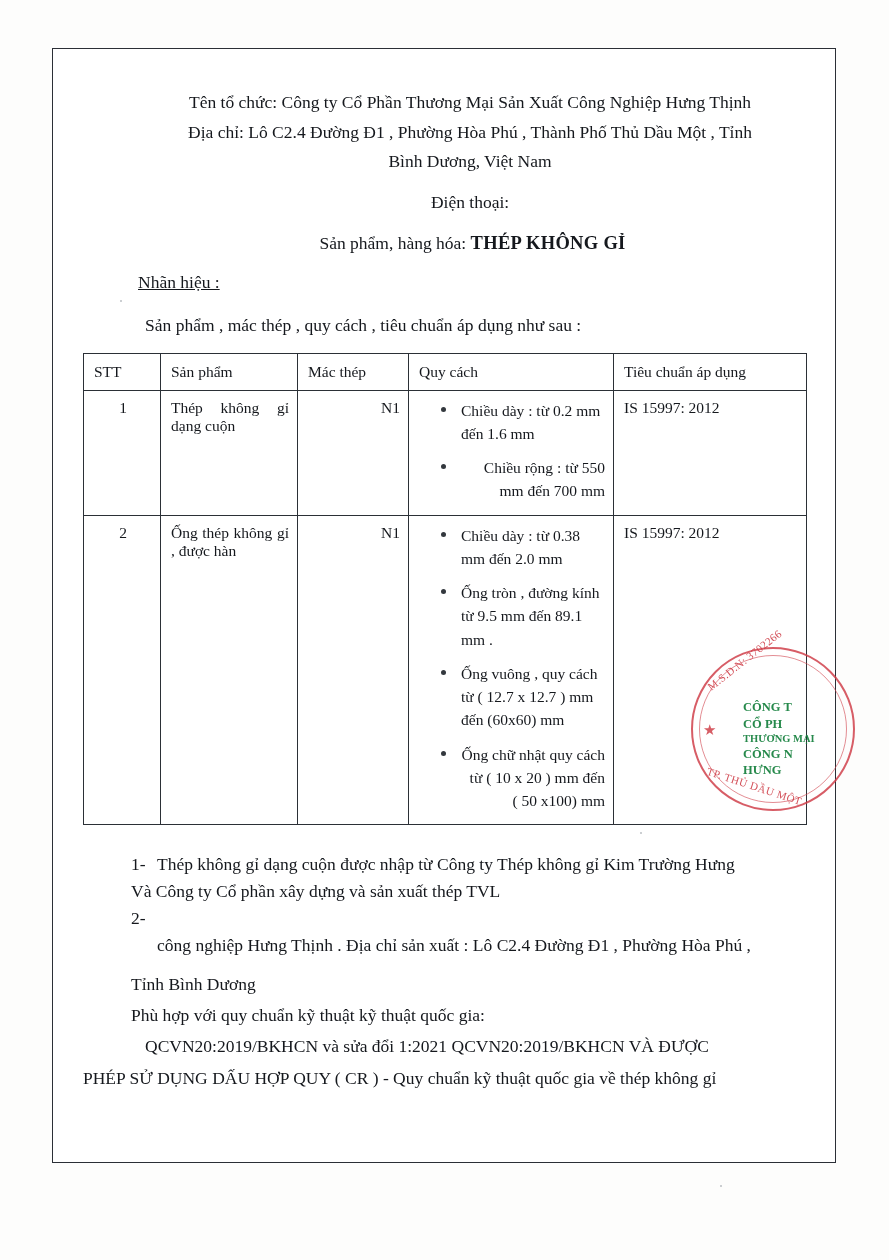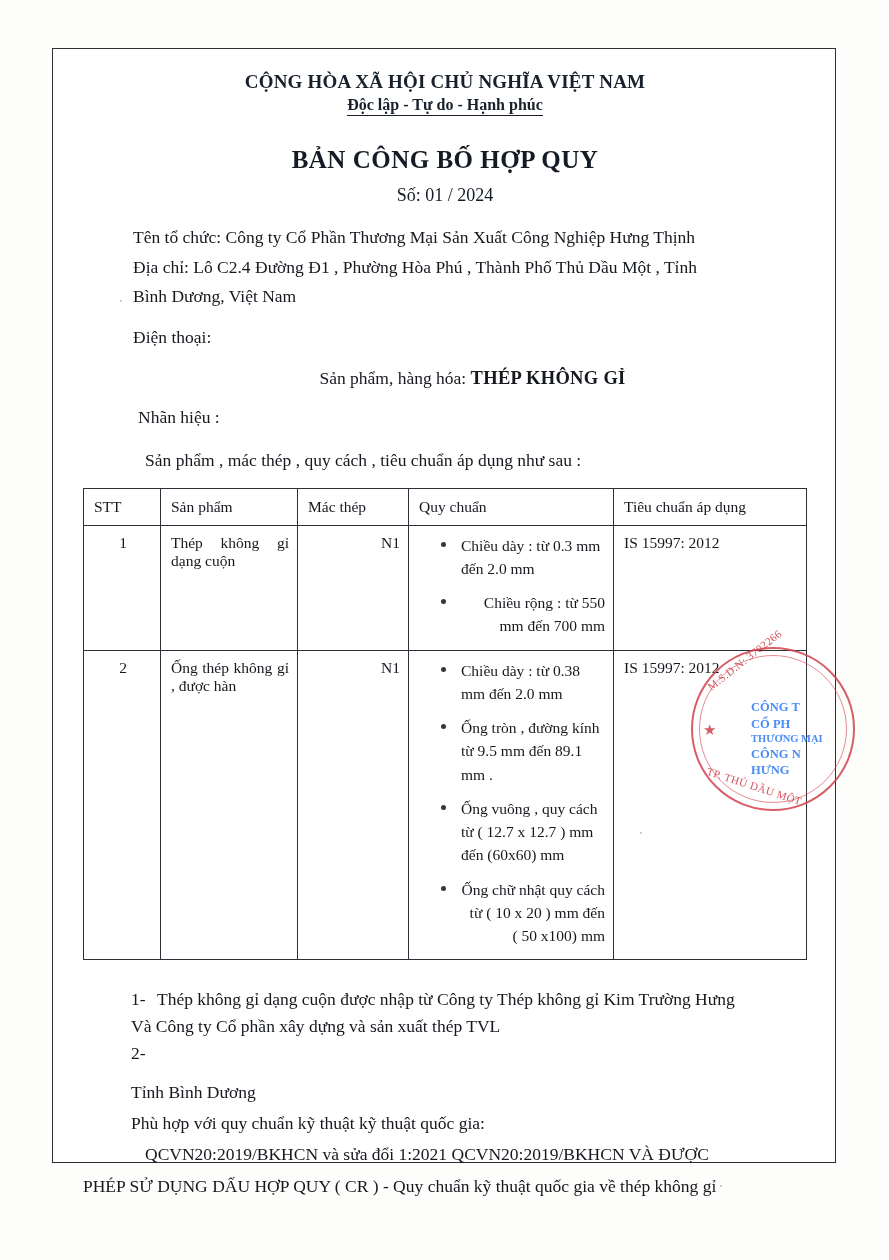--- a/index.html
+++ b/index.html
@@ -76,21 +76,21 @@
   }
 
   .body-block {
     margin-top: 18px;
     font-size: 17.5px;
     line-height: 1.52;
   }
   .body-block p {
     margin: 0 0 3px 0;
   }
-  .indent-1 { padding-left: 50px; }
+  .indent-1 { padding-left: 50px; text-align: center; }
   .indent-2 { padding-left: 55px; }
   .indent-3 { padding-left: 62px; }
   .product-name { font-weight: bold; font-size: 18.5px; letter-spacing: 0.3px; }
 
   
   table.spec {
     margin-top: 14px;
     width: 100%;
     border-collapse: collapse;
     font-size: 15.5px;
@@ -230,24 +230,24 @@
     color: #cf3f49;
     font-size: 11px;
     letter-spacing: 0.4px;
     transform: rotate(18deg);
     transform-origin: left top;
     white-space: nowrap;
     opacity: 0.9;
   }
   .stamp .lines {
     position: absolute;
-    left: 60px;
+    left: 52px;
     top: 52px;
     width: 112px;
-    color: #3b82f6;
+    color: #15803d;
     font-weight: bold;
     font-size: 12.5px;
     line-height: 1.32;
     opacity: 0.92;
   }
   .stamp .lines div { white-space: nowrap; }
   .stamp .lines .small { font-size: 10.5px; font-weight: bold; }
 
   .speck {
     position: absolute;
@@ -256,58 +256,52 @@
   }
 </style>
 </head>
 <body>
 
 <div class="page">
 
   <div class="scan-frame">
     <div class="content">
 
-      <div class="center">
-        <div class="nation-title">CỘNG HÒA XÃ HỘI CHỦ NGHĨA VIỆT NAM</div>
-        <div><span class="nation-sub">Độc lập - Tự do - Hạnh phúc</span></div>
-        <div class="doc-title">BẢN CÔNG BỐ HỢP QUY</div>
-        <div class="doc-number">Số: 01 / 2024</div>
-      </div>
 
       <div class="body-block">
         <p class="indent-1">Tên tổ chức: Công ty Cổ Phần Thương Mại Sản Xuất Công Nghiệp Hưng Thịnh</p>
         <p class="indent-1">Địa chỉ: Lô C2.4 Đường Đ1 , Phường Hòa Phú , Thành Phố Thủ Dầu Một , Tỉnh</p>
         <p class="indent-1">Bình Dương, Việt Nam</p>
         <p class="indent-1" style="margin-top:14px;">Điện thoại:</p>
         <p class="indent-2" style="margin-top:14px;text-align:center;">
           <span>Sản phẩm, hàng hóa:</span>
           <span class="product-name">THÉP KHÔNG GỈ</span>
         </p>
-        <p class="indent-2" style="margin-top:12px;">Nhãn hiệu :</p>
+        <p class="indent-2" style="margin-top:12px;text-decoration:underline;">Nhãn hiệu :</p>
         <p class="indent-3" style="margin-top:16px;">Sản phẩm , mác thép , quy cách , tiêu chuẩn áp dụng như sau :</p>
       </div>
 
       <table class="spec">
         <thead>
           <tr>
             <th class="col-stt">STT</th>
             <th class="col-prod">Sản phẩm</th>
             <th class="col-mac">Mác thép</th>
-            <th class="col-quy">Quy chuẩn</th>
+            <th class="col-quy">Quy cách</th>
             <th class="col-tc">Tiêu chuẩn áp dụng</th>
           </tr>
         </thead>
         <tbody>
           <tr>
             <td class="cell-stt">1</td>
             <td class="justify-cell">Thép không gỉ dạng cuộn</td>
             <td class="cell-mac">N1</td>
             <td>
               <ul class="bullets">
-                <li>Chiều dày : từ 0.3 mm đến 2.0 mm</li>
+                <li>Chiều dày : từ 0.2 mm đến 1.6 mm</li>
                 <li>Chiều rộng : từ 550 mm đến 700 mm</li>
               </ul>
             </td>
             <td>IS 15997: 2012</td>
           </tr>
           <tr>
             <td class="cell-stt">2</td>
             <td class="justify-cell">Ống thép không gỉ , được hàn</td>
             <td class="cell-mac">N1</td>
             <td>
@@ -326,20 +320,21 @@
       <div class="notes">
         <div class="note-row">
           <div class="note-num">1-</div>
           <div class="note-text">Thép không gỉ dạng cuộn được nhập từ Công ty Thép không gỉ Kim Trường Hưng</div>
         </div>
         <div class="note-cont">Và Công ty Cổ phần xây dựng và sản xuất thép TVL</div>
 
         <div class="note-row">
           <div class="note-num">2-</div>
         </div>
+        <div class="note-cont-deep">công nghiệp Hưng Thịnh . Địa chỉ sản xuất : Lô C2.4 Đường Đ1 , Phường Hòa Phú ,</div>
       </div>
 
       <div class="tail">
         <p class="pl-48">Tỉnh Bình Dương</p>
         <p class="pl-48">Phù hợp với quy chuẩn kỹ thuật kỹ thuật quốc gia:</p>
         <p class="pl-62 justify">QCVN20:2019/BKHCN và sửa đổi 1:2021  QCVN20:2019/BKHCN VÀ ĐƯỢC</p>
         <p class="justify">PHÉP SỬ DỤNG DẤU HỢP QUY ( CR ) -  Quy chuẩn kỹ thuật quốc gia về thép không gỉ</p>
       </div>
 
     </div>

